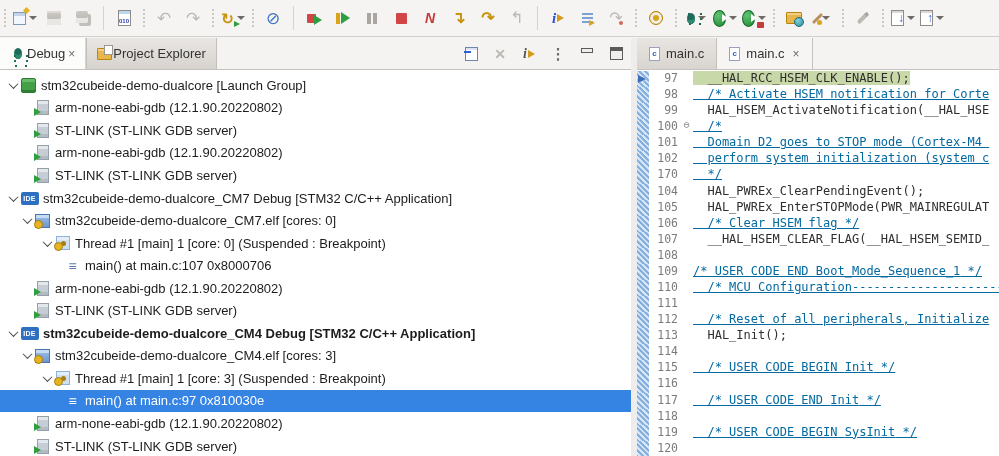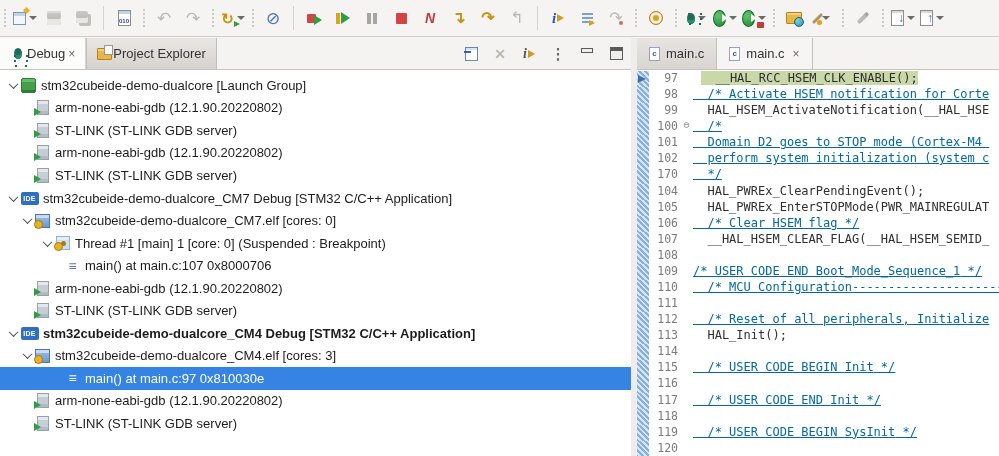--- a/index.html
+++ b/index.html
@@ -170,21 +170,21 @@
   .etab.active { background:#f6f5f3; }
   #code { position:absolute; left:0; top:33px; width:362px; height:385px; overflow:hidden;
           font-family:"DejaVu Sans Mono", monospace; font-size:12px; background:#fff; }
   .cline { position:relative; height:16.08px; display:flex; align-items:flex-start; white-space:pre; }
   .diffbar { width:12px; height:16.08px; flex:none;
      background:repeating-linear-gradient(45deg,#86b0e0 0 2px,#d7e6f5 2px 4px); }
   .lnum { width:31px; flex:none; text-align:right; color:#7b7b7b; font-size:11.5px; padding-right:2px; }
   .fold { width:13px; flex:none; color:#8a8a8a; font-size:10px; text-align:center; }
   .ctext { flex:1; overflow:hidden; }
   .ctext .inner { display:inline-block; }
-  .hl .inner { background:#c9d8a8;margin-left:8px; }
+  .hl .inner { background:#c9d8a8; }
   .tok-code { color:#2f2f2f; }
   .tok-com { color:#0369a1;text-decoration:underline; }
   .spell { border-bottom:1px dotted #d98d3e; }
   .ptr { position:absolute; left:1px; top:4px; width:0; height:0;
      border-top:4px solid transparent; border-bottom:4px solid transparent;
      border-left:8px solid #3d6fb8; filter:drop-shadow(0 0 1px #dce9f7); }
 </style>
 </head>
 <body>
 
@@ -371,20 +371,27 @@
             </span>
             <span class="ticon i-ide" data-name="ide-launch-icon"></span>
             <span class="tlabel" data-name="tree-row-label">stm32cubeide-demo-dualcore_CM4 Debug [STM32 C/C++ Application]</span>
           </div>
           <div class="trow" data-name="tree-row" style="padding-left: 20px;">
             <span class="chev-slot" data-name="chevron-slot">
               <span class="chev-v" data-name="chevron-expanded-icon"></span>
             </span>
             <span class="ticon i-elf" data-name="elf-executable-icon"></span>
             <span class="tlabel" data-name="tree-row-label">stm32cubeide-demo-dualcore_CM4.elf [cores: 3]</span>
+          </div>
+          <div class="trow" data-name="tree-row" style="padding-left: 40px;">
+            <span class="chev-slot" data-name="chevron-slot">
+              <span class="chev-v" data-name="chevron-expanded-icon"></span>
+            </span>
+            <span class="ticon i-thread" data-name="thread-icon"></span>
+            <span class="tlabel" data-name="tree-row-label">Thread #1 [main] 1 [core: 3] (Suspended : Breakpoint)</span>
           </div>
           <div class="trow sel" data-name="tree-row" style="padding-left: 50px;">
             <span class="chev-slot" data-name="chevron-slot"></span>
             <span class="ticon i-frame" data-name="stack-frame-icon">≡</span>
             <span class="tlabel" data-name="tree-row-label">main() at main.c:97 0x810030e</span>
           </div>
           <div class="trow" data-name="tree-row" style="padding-left: 20px;">
             <span class="chev-slot" data-name="chevron-slot"></span>
             <span class="ticon i-gdb" data-name="gdb-process-icon"></span>
             <span class="tlabel" data-name="tree-row-label">arm-none-eabi-gdb (12.1.90.20220802)</span>

